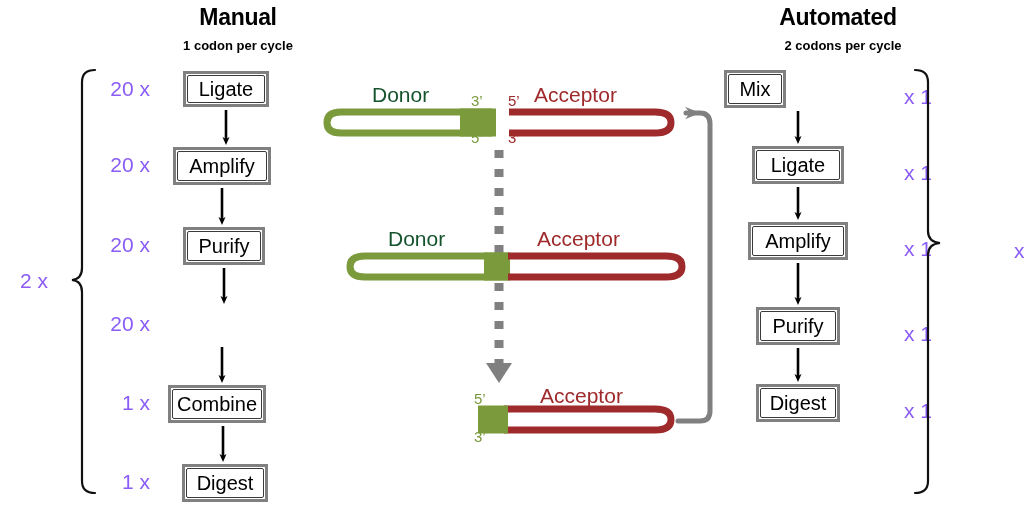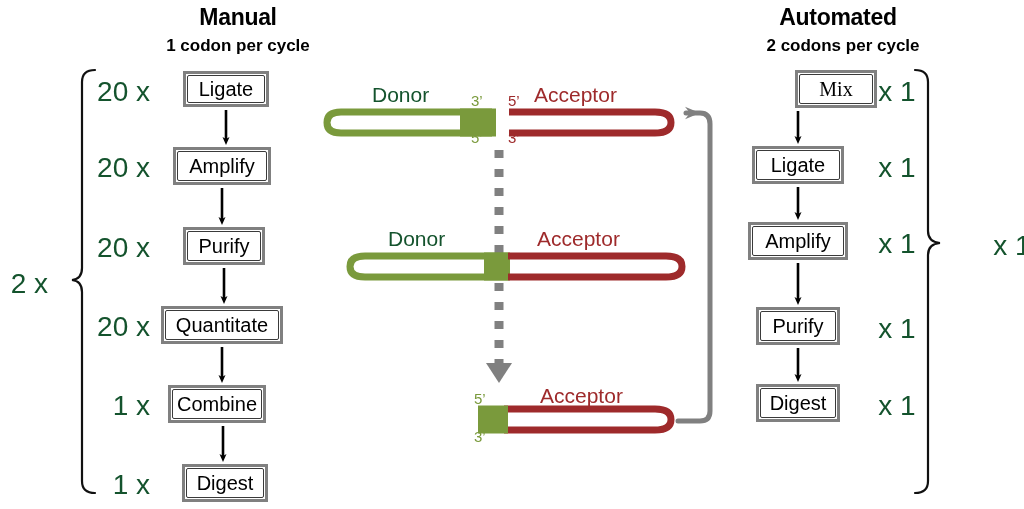--- a/index.html
+++ b/index.html
@@ -25,21 +25,21 @@
     font-size: 23px;
     line-height: 30px;
     letter-spacing: -0.3px;
     white-space: nowrap;
   }
   .col-sub {
     position: absolute;
     text-align: center;
     font-weight: bold;
     color: #000000;
-    font-size: 17px;
+    font-size: 13px;
     line-height: 19px;
     white-space: nowrap;
   }
 
   
   .pbox {
     position: absolute;
     box-sizing: border-box;
     background: #ffffff;
     border: 3px solid #808080;
@@ -60,27 +60,27 @@
     justify-content: center;
     font-size: 20px;
     color: #000000;
     white-space: nowrap;
     line-height: 1;
   }
 
   
   .count {
     position: absolute;
-    font-size: 28px;
-    color: #14532d;
+    font-size: 21px;
+    color: #8b5cf6;
     white-space: nowrap;
     line-height: 1;
   }
   .count.r { text-align: right; }
-  .count.l { text-align: center; }
+  .count.l { text-align: right; margin-top: 8px; }
 
   
   .layer {
     position: absolute;
     left: 0; top: 0;
     width: 1024px;
     height: 509px;
     pointer-events: none;
   }
 
@@ -122,33 +122,30 @@
 
   <div class="pbox" style="left:183px; top:71px; width:86px; height:36px;">
     <div class="pbox-inner">Ligate</div>
   </div>
   <div class="pbox" style="left:173px; top:147px; width:98px; height:38px;">
     <div class="pbox-inner">Amplify</div>
   </div>
   <div class="pbox" style="left:183px; top:227px; width:82px; height:38px;">
     <div class="pbox-inner">Purify</div>
   </div>
-  <div class="pbox" style="left:161px; top:306px; width:122px; height:38px;">
-    <div class="pbox-inner">Quantitate</div>
-  </div>
   <div class="pbox" style="left:168px; top:385px; width:98px; height:38px;">
     <div class="pbox-inner">Combine</div>
   </div>
   <div class="pbox" style="left:182px; top:464px; width:86px; height:38px;">
     <div class="pbox-inner">Digest</div>
   </div>
 
   <div class="count r" style="left:0px; top:270px; width:48px;">2 x</div>
 
-  <div class="pbox" style="left:795px; top:70px; width:82px; height:38px;font-family:Liberation Serif, serif;">
+  <div class="pbox" style="left:724px; top:70px; width:62px; height:38px;">
     <div class="pbox-inner">Mix</div>
   </div>
   <div class="pbox" style="left:752px; top:146px; width:92px; height:38px;">
     <div class="pbox-inner">Ligate</div>
   </div>
   <div class="pbox" style="left:748px; top:222px; width:100px; height:38px;">
     <div class="pbox-inner">Amplify</div>
   </div>
   <div class="pbox" style="left:756px; top:307px; width:84px; height:38px;">
     <div class="pbox-inner">Purify</div>

